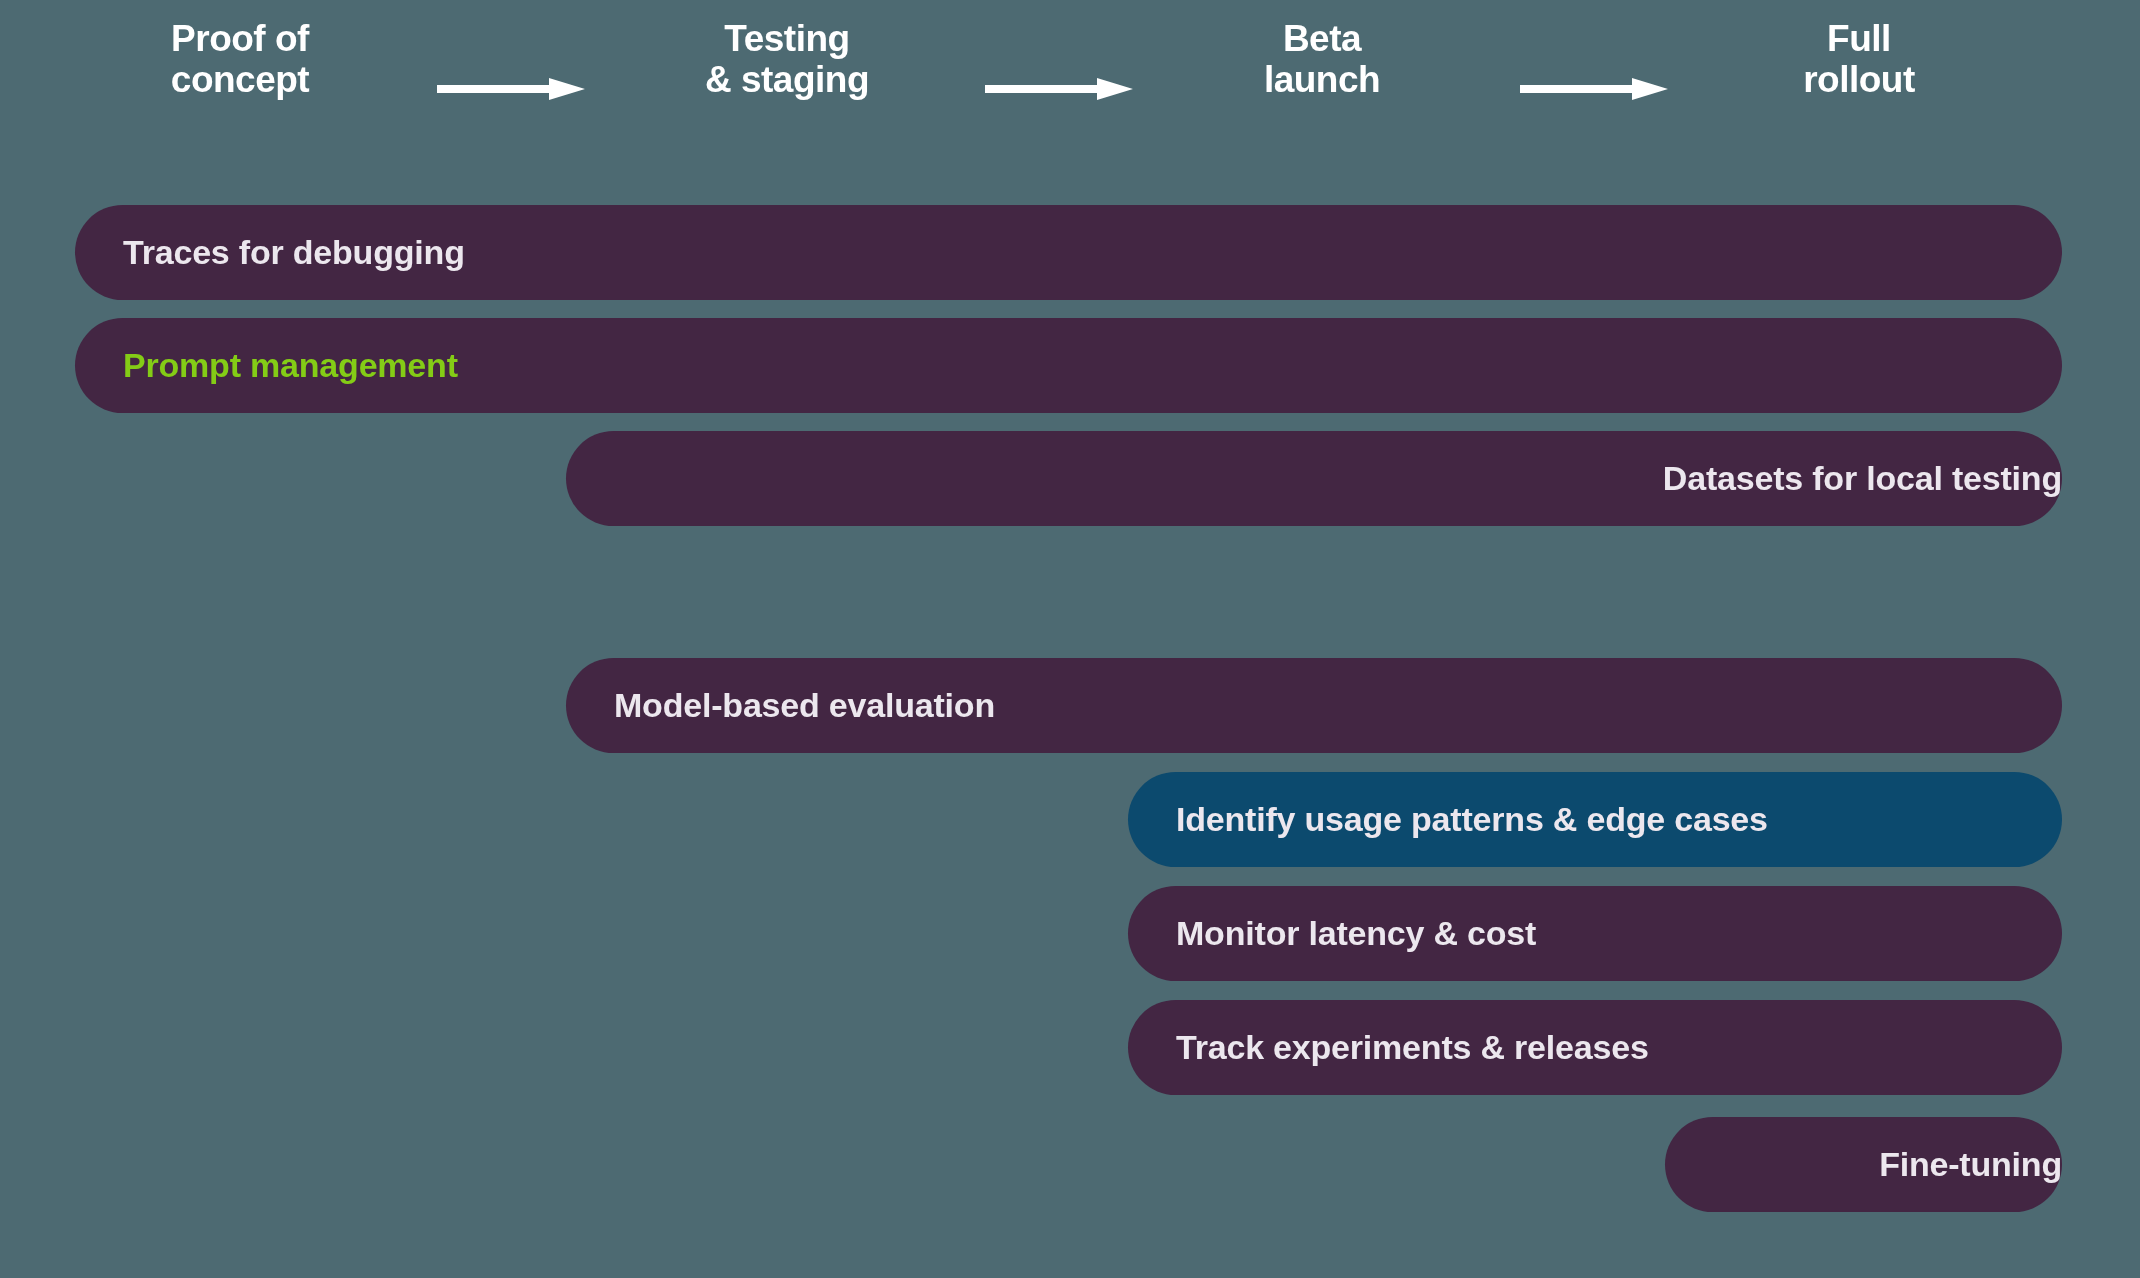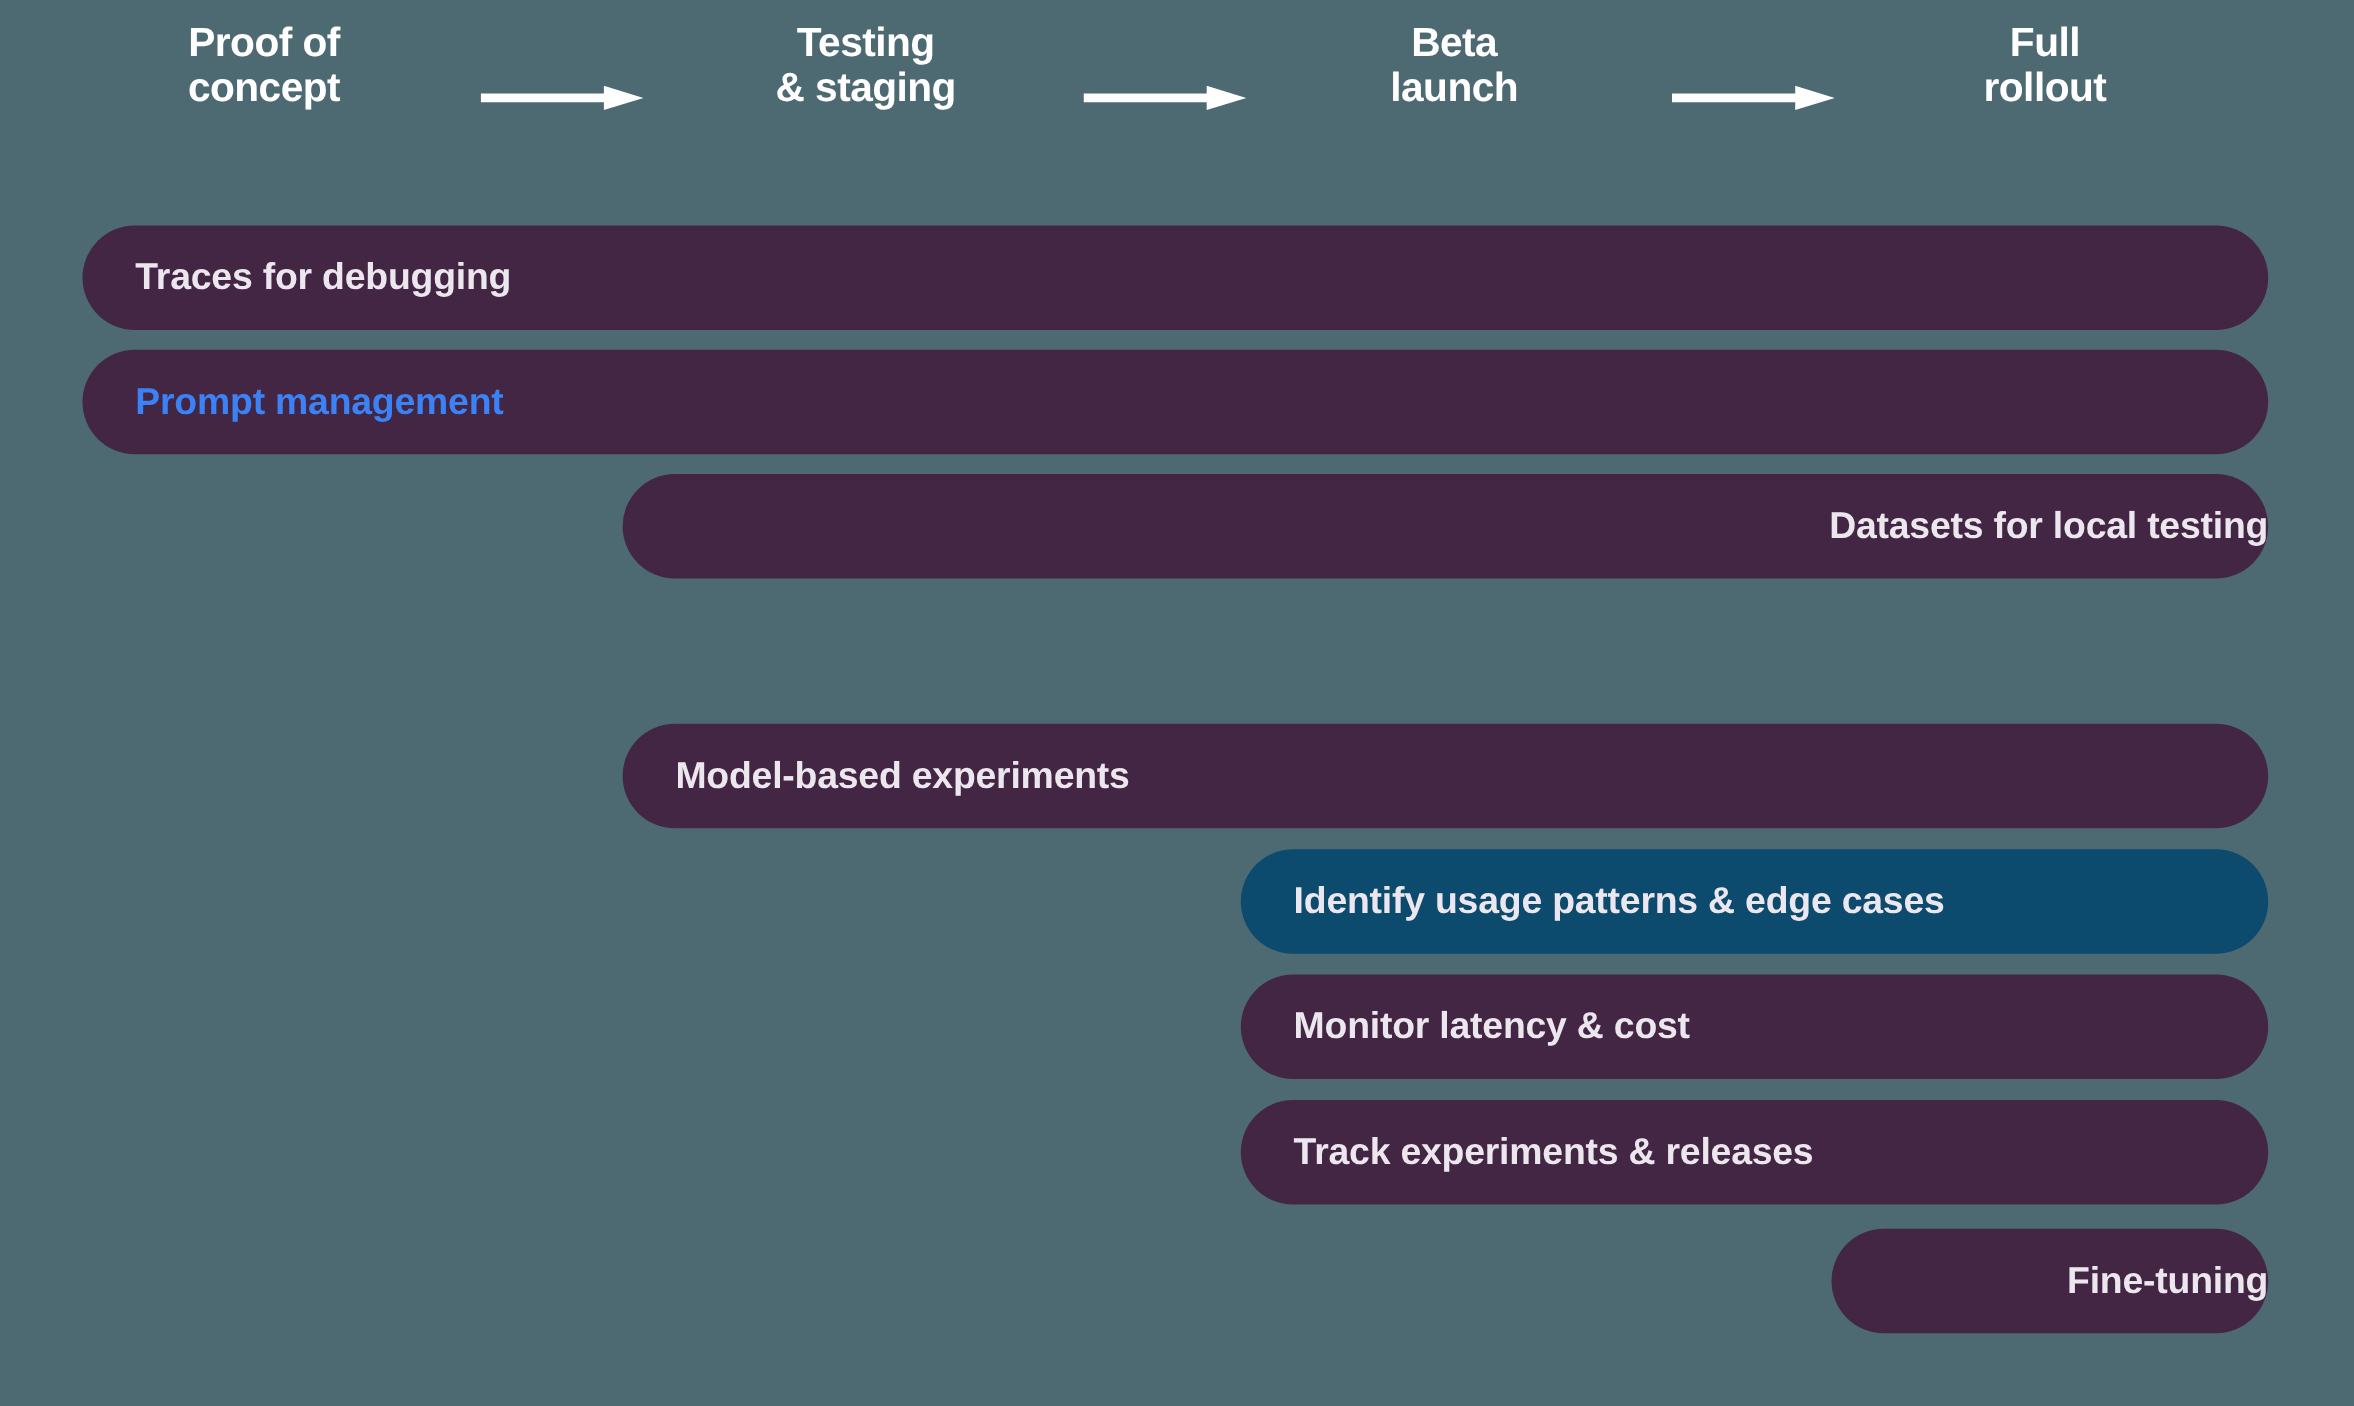--- a/index.html
+++ b/index.html
@@ -121,27 +121,27 @@
 
     <div class="stage stage-3">Full
 rollout</div>
   </div>
 
   <div class="bars" id="bars-layer">
       <div class="bar" style="left: 75px; top: 205px; width: 1987px; background: rgb(67, 38, 67);">
         <span class="bar-label" style="color: rgb(236, 231, 238);">Traces for debugging</span>
       </div>
       <div class="bar" style="left: 75px; top: 318px; width: 1987px; background: rgb(67, 38, 67);">
-        <span class="bar-label" style="color: #3b82f6;">Prompt management</span>
+        <span class="bar-label" style="color: #84cc16;">Prompt management</span>
       </div>
       <div class="bar" style="left: 566px; top: 431px; width: 1496px; background: rgb(67, 38, 67); justify-content: flex-end;">
         <span class="bar-label" style="color: rgb(236, 231, 238);">Datasets for local testing</span>
       </div>
       <div class="bar" style="left: 566px; top: 658px; width: 1496px; background: rgb(67, 38, 67);">
-        <span class="bar-label" style="color: rgb(236, 231, 238);">Model-based experiments</span>
+        <span class="bar-label" style="color: rgb(236, 231, 238);">Model-based evaluation</span>
       </div>
       <div class="bar" style="left: 1128px; top: 772px; width: 934px; background: #0c4a6e;">
         <span class="bar-label" style="color: rgb(236, 231, 238);">Identify usage patterns &amp; edge cases</span>
       </div>
       <div class="bar" style="left: 1128px; top: 886px; width: 934px; background: rgb(67, 38, 67);">
         <span class="bar-label" style="color: rgb(236, 231, 238);">Monitor latency &amp; cost</span>
       </div>
       <div class="bar" style="left: 1128px; top: 1000px; width: 934px; background: rgb(67, 38, 67);">
         <span class="bar-label" style="color: rgb(236, 231, 238);">Track experiments &amp; releases</span>
       </div>

